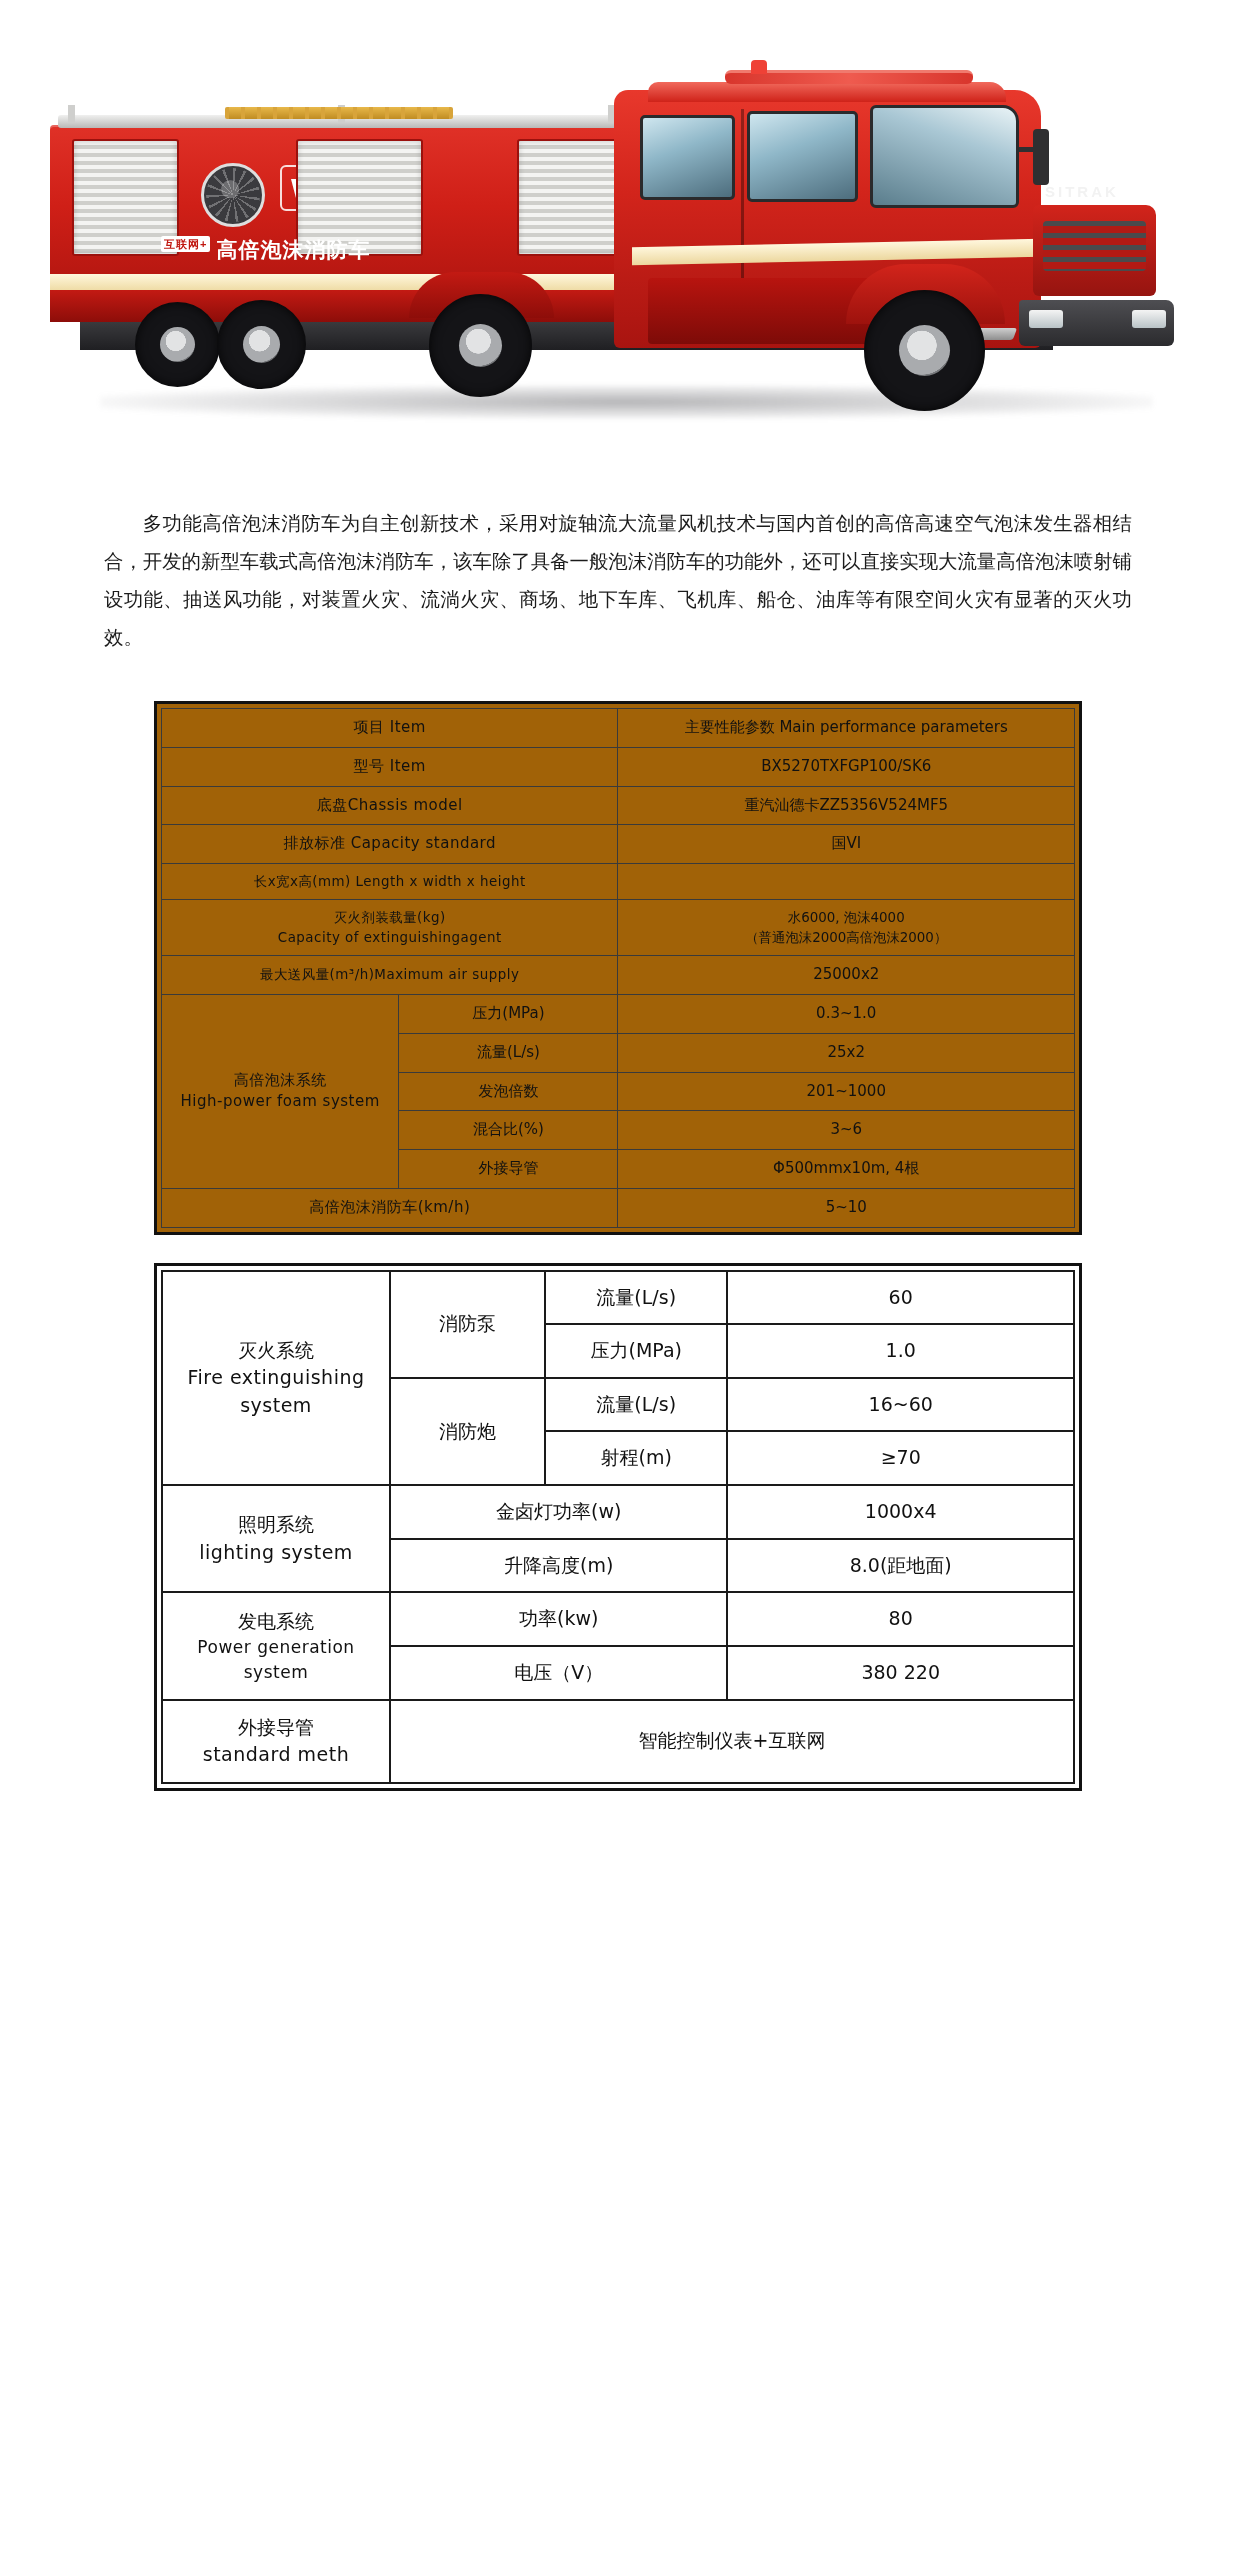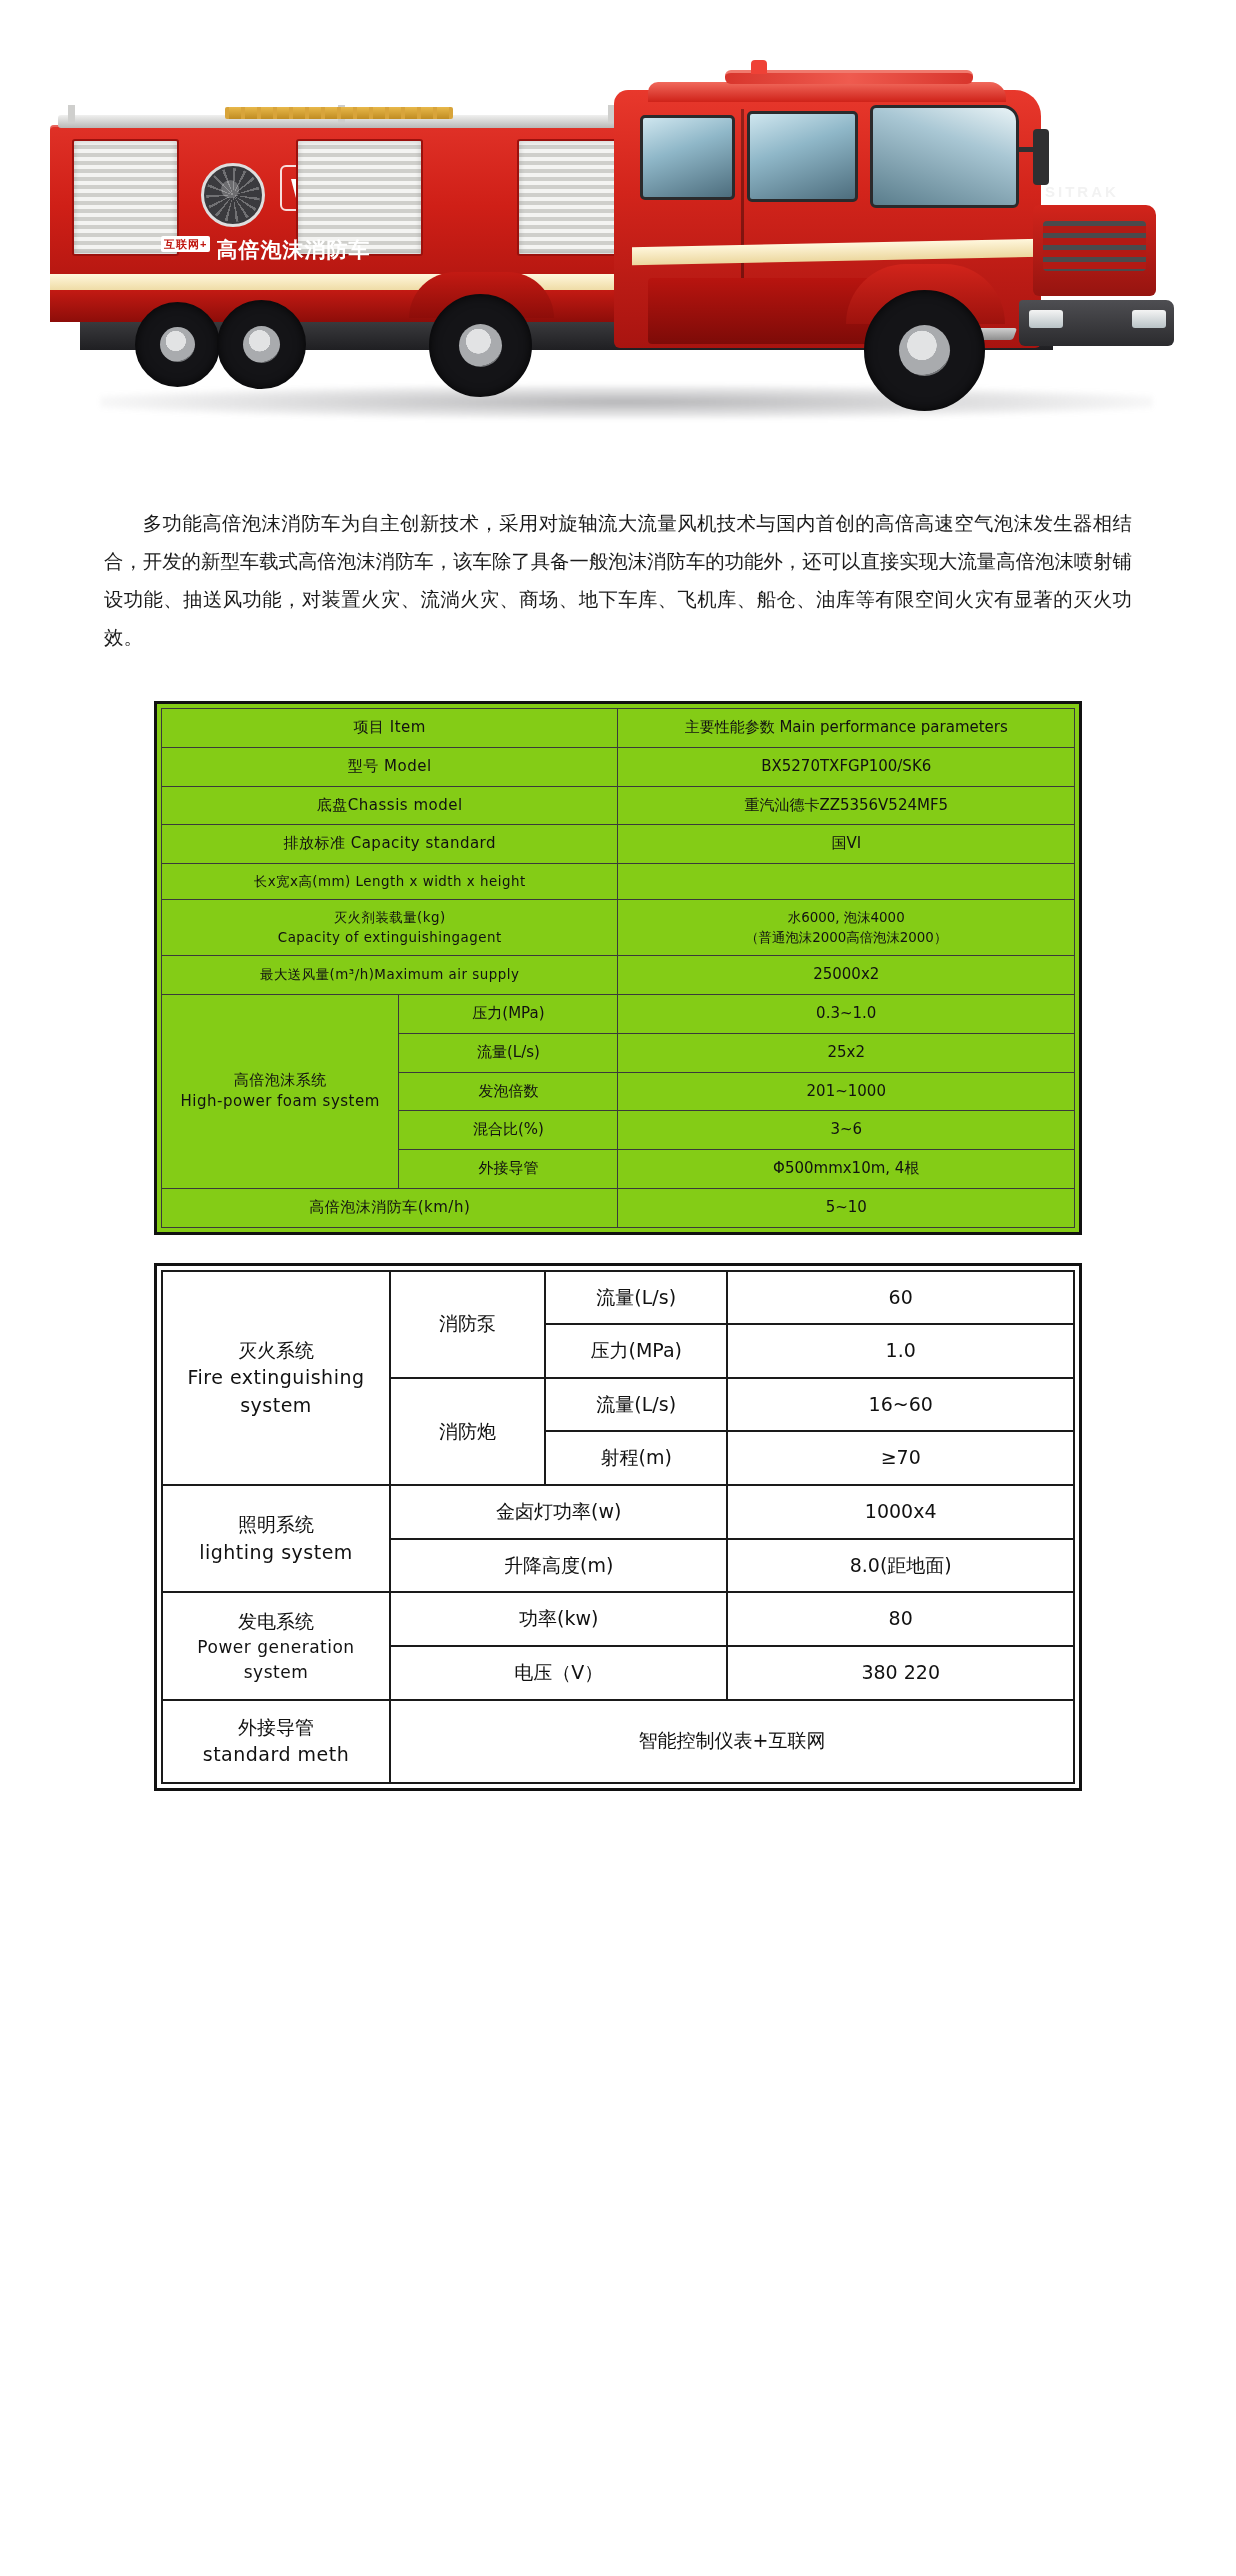--- a/index.html
+++ b/index.html
@@ -320,21 +320,21 @@
     text-indent: 2em;
     color: #1b1b1b;
     font-family: "DejaVu Sans", "Liberation Sans", sans-serif;
   }
 
   
   .table-wrap {
     margin: 44px 154px 0 154px;
     border: 3px solid #111;
     padding: 4px;
-    background: #84cc16;
+    background: #a16207;
   }
   table {
     width: 100%;
     border-collapse: collapse;
     table-layout: fixed;
   }
   table.t1 td {
     border: 1px solid #3a3a3a;
     text-align: center;
     vertical-align: middle;
@@ -438,21 +438,21 @@
       <col style="width:26%">
         <col style="width:24%">
         <col style="width:50%">
     </colgroup>
     <tbody>
       <tr>
         <td colspan="2" class="lbl">项目 Item</td>
         <td>主要性能参数 Main performance parameters</td>
       </tr>
       <tr>
-        <td colspan="2" class="lbl">型号 Model</td>
+        <td colspan="2" class="lbl">型号 Item</td>
         <td>BX5270TXFGP100/SK6</td>
       </tr>
       <tr>
         <td colspan="2" class="lbl">底盘Chassis model</td>
         <td>重汽汕德卡ZZ5356V524MF5</td>
       </tr>
       <tr>
         <td colspan="2" class="lbl">排放标准 Capacity standard</td>
         <td>国VI</td>
       </tr>

